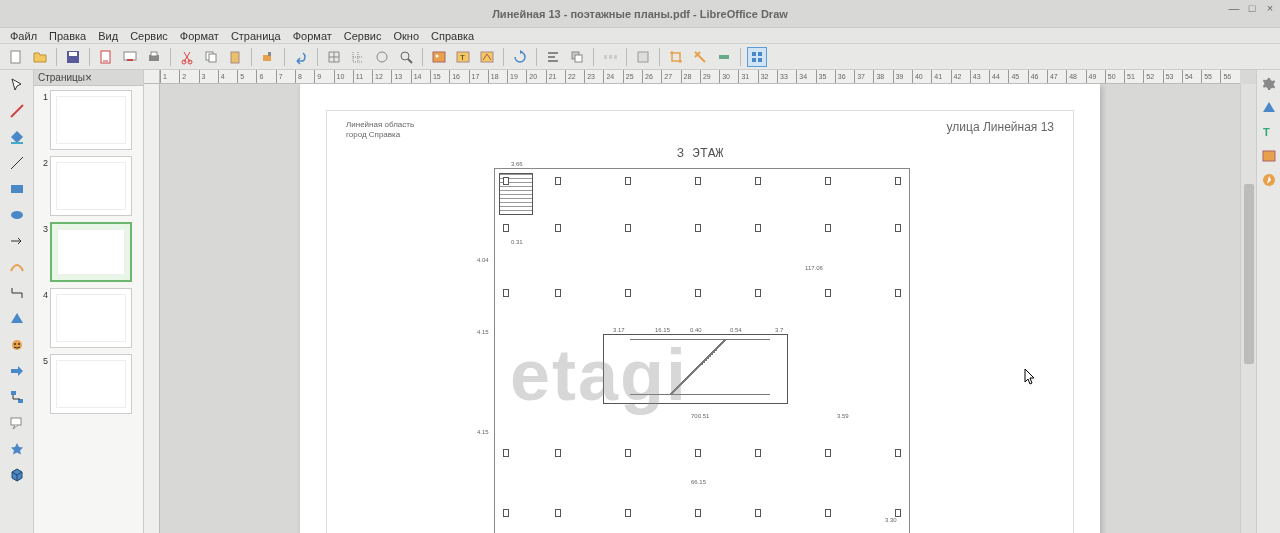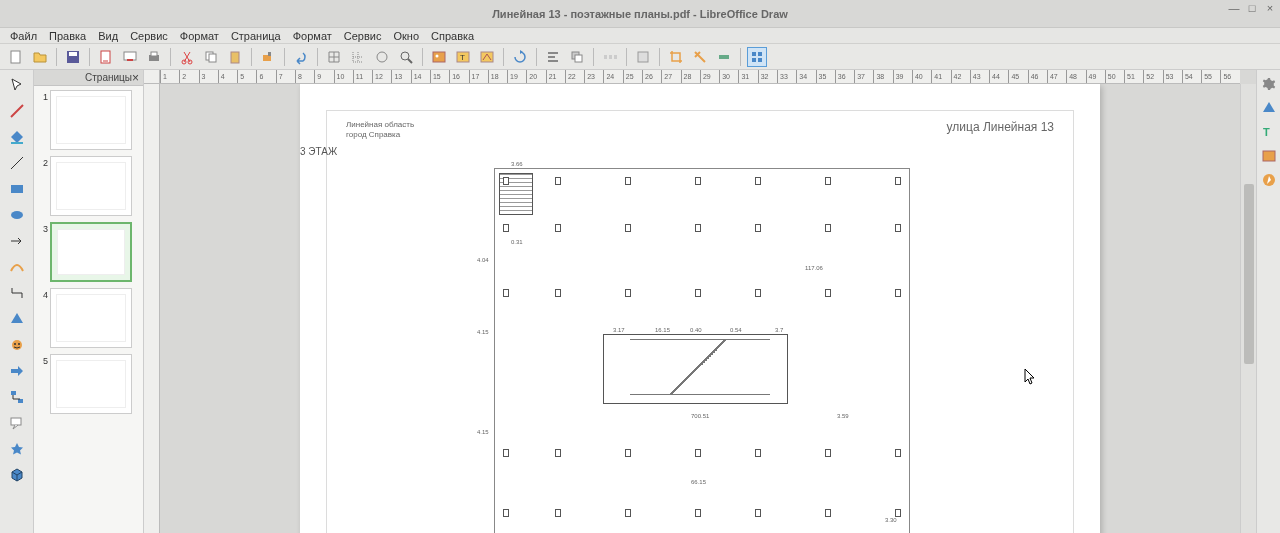--- a/index.html
+++ b/index.html
@@ -23,21 +23,21 @@
 
 
 .main { display: flex; height: calc(533px - 18px - 16px - 26px); }
 
 
 .left-tools { width: 34px; background: #e8e8e6; border-right: 1px solid #ccc; display: flex; flex-direction: column; align-items: center; padding-top: 4px; gap: 4px; }
 .lt-btn { width: 28px; height: 22px; display: flex; align-items: center; justify-content: center; cursor: pointer; border: 1px solid transparent; }
 
 
 .pages-panel { width: 110px; background: #f6f6f4; border-right: 1px solid #ccc; display: flex; flex-direction: column; }
-.pages-header { height: 16px; background: #d8d8d6; display: flex; align-items: center; justify-content: flex-end; padding: 0 4px; font-size: 10px; color: #444; border-bottom: 1px solid #c4c4c4; }
+.pages-header { height: 16px; background: #d8d8d6; display: flex; align-items: center; justify-content: flex-start; padding: 0 4px; font-size: 10px; color: #444; border-bottom: 1px solid #c4c4c4; }
 .pages-list { flex: 1; overflow-y: auto; padding: 4px; }
 .page-thumb-wrap { display: flex; align-items: flex-start; gap: 2px; margin-bottom: 6px; }
 .page-num { width: 10px; font-size: 9px; color: #333; padding-top: 2px; text-align: right; }
 .page-thumb { width: 82px; height: 60px; background: #fff; border: 1px solid #ccc; position: relative; cursor: pointer; }
 .page-thumb.selected { border: 2px solid #6db66d; background: #e8f6e8; }
 .thumb-inner { position: absolute; inset: 5px; background: #fff; border: 1px solid #eee; font-size: 4px; color: #aaa; overflow: hidden; }
 
 
 .canvas-area { flex: 1; background: #d8d8d6; position: relative; overflow: hidden; }
 .ruler-h { position: absolute; top: 0; left: 16px; right: 16px; height: 14px; background: #efefed; border-bottom: 1px solid #bbb; font-size: 7px; color: #666; overflow: hidden; white-space: nowrap; }
@@ -47,21 +47,21 @@
 .ruler-corner { position: absolute; top: 0; left: 0; width: 16px; height: 14px; background: #efefed; border-right: 1px solid #bbb; border-bottom: 1px solid #bbb; }
 
 .canvas-scroll { position: absolute; top: 14px; left: 16px; right: 16px; bottom: 0; overflow: hidden; background: #d8d8d6; }
 .page { position: absolute; left: 140px; top: 0; width: 800px; height: 560px; background: #fff; box-shadow: 2px 2px 6px rgba(0,0,0,0.2); }
 
 .page-margin { position: absolute; left: 26px; top: 26px; right: 26px; bottom: 26px; border: 1px solid #dcdcdc; }
 
 .doc-header-left { position: absolute; top: 36px; left: 46px; font-size: 8px; color: #666; line-height: 1.3; }
 .doc-header-right { position: absolute; top: 36px; right: 46px; font-size: 12px; color: #666; }
 .doc-title { position: absolute; top: 46px; left: 0; right: 0; text-align: center; font-size: 9px; color: #555; letter-spacing: 2px; }
-.doc-subtitle { position: absolute; top: 62px; left: 0; right: 0; font-size: 10px; color: #555; }
+.doc-subtitle { position: absolute; top: 62px; left: 0; right: 0; text-align: center; font-size: 13px; color: #555; font-family: Liberation Mono, monospace; }
 
 .floorplan { position: absolute; top: 84px; left: 194px; width: 416px; height: 380px; border: 1px solid #888; }
 .fp-item { position: absolute; border: 1px solid #555; background: #fff; }
 .fp-stairs { position: absolute; left: 4px; top: 4px; width: 34px; height: 42px; border: 1px solid #555; background: repeating-linear-gradient(0deg, #fff, #fff 3px, #999 3px, #999 4px); }
 .fp-label { position: absolute; font-size: 6px; color: #666; }
 .watermark { position: absolute; top: 250px; left: 210px; font-size: 72px; font-weight: bold; color: rgba(140,140,140,0.35); pointer-events: none; letter-spacing: 2px; font-family: Arial, sans-serif; }
 
 
 .right-dock { width: 24px; background: #e8e8e6; border-left: 1px solid #ccc; display: flex; flex-direction: column; align-items: center; padding-top: 4px; gap: 4px; }
 .rd-btn { width: 20px; height: 20px; display: flex; align-items: center; justify-content: center; cursor: pointer; border: 1px solid transparent; }
@@ -537,20 +537,21 @@
           <div class="fp-label" style="left:195px;top:158px">0.40</div>
           <div class="fp-label" style="left:235px;top:158px">0.54</div>
           <div class="fp-label" style="left:280px;top:158px">3.7</div>
           <div class="fp-label" style="left:310px;top:96px">117.06</div>
           <div class="fp-label" style="left:196px;top:310px">66.15</div>
           <div class="fp-label" style="left:196px;top:244px">700.51</div>
           <div class="fp-label" style="left:342px;top:244px">3.59</div>
           <div class="fp-label" style="left:390px;top:348px">3.30</div>
         </div>
 
+        <div class="watermark">etagi</div>
       </div>
     </div>
   </div>
 
   <div class="right-dock">
     <div class="rd-btn">
         <svg class="icon-svg" viewBox="0 0 16 16">
           <path d="M7 2h2l.5 2a5 5 0 0 1 1.7 1l2-.7 1 1.7-1.5 1.4a5 5 0 0 1 0 2l1.5 1.4-1 1.7-2-.7a5 5 0 0 1-1.7 1L9 14H7l-.5-2a5 5 0 0 1-1.7-1l-2 .7-1-1.7 1.5-1.4a5 5 0 0 1 0-2L1.8 5.2l1-1.7 2 .7a5 5 0 0 1 1.7-1z" fill="#888"></path>
         </svg>
       </div>

